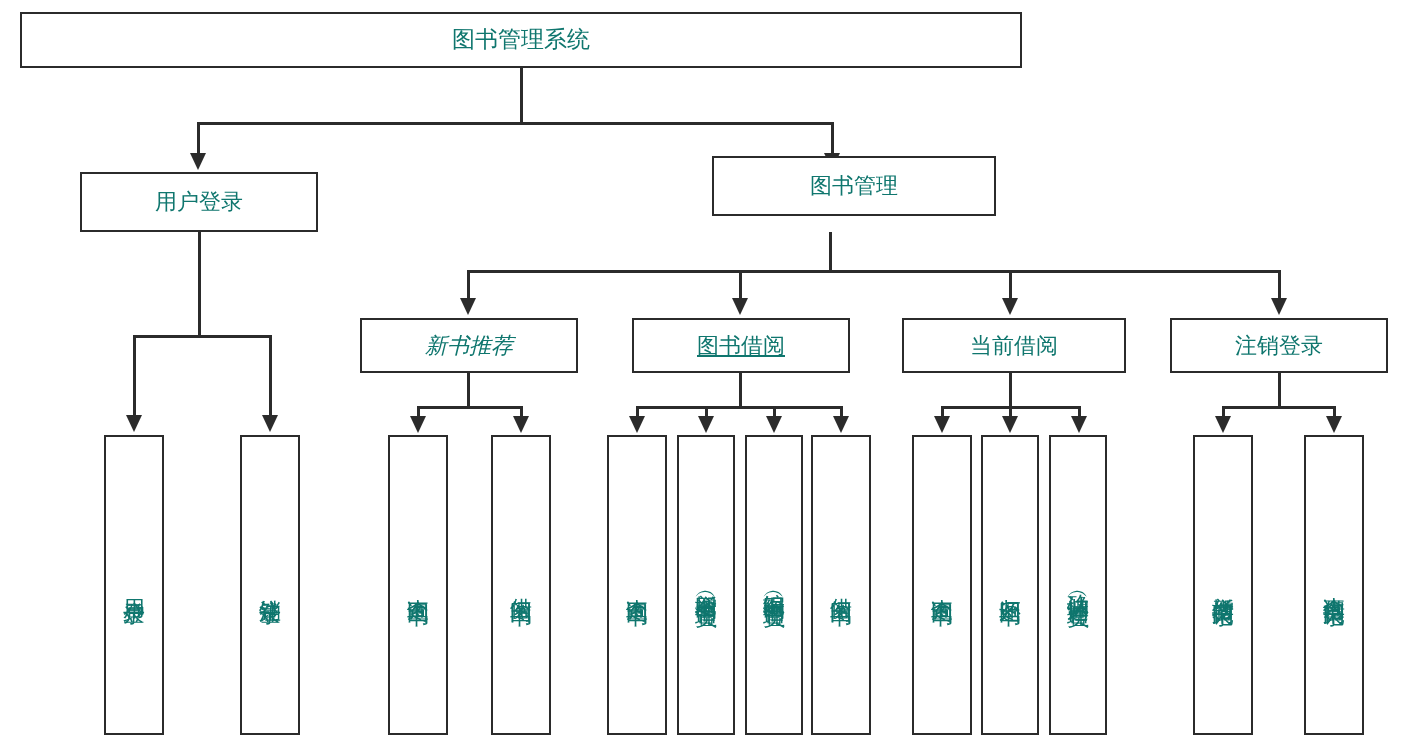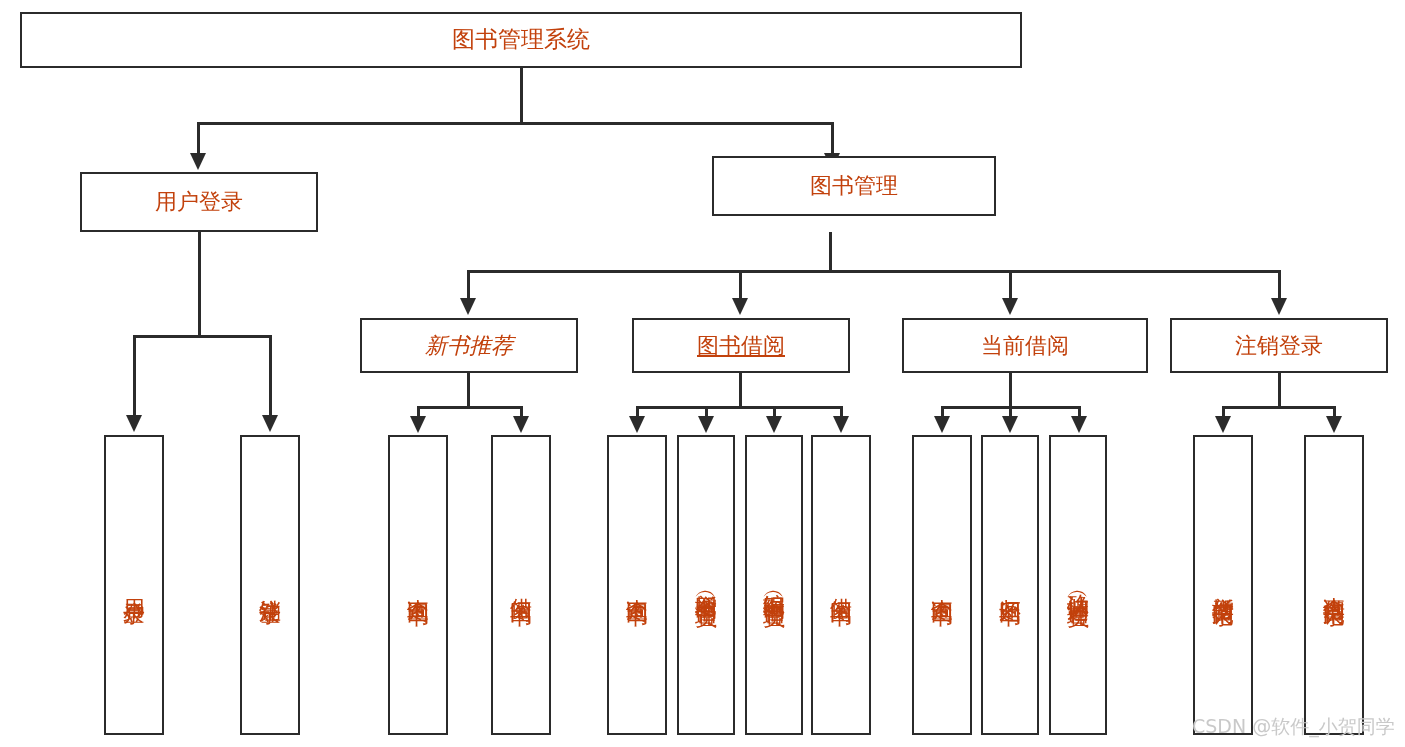--- a/index.html
+++ b/index.html
@@ -7,21 +7,21 @@
   #stage{position:relative;width:1405px;height:747px;background:#ffffff;overflow:hidden;}
 
   .node{
     position:absolute;
     box-sizing:border-box;
     border:2.5px solid #2b2b2b;
     background:#ffffff;
     display:flex;
     align-items:center;
     justify-content:center;
-    color:#c2410c;
+    color:#0f766e;
     line-height:1.18;
   }
   .node.horiz{font-size:22px;}
   .node.vert{
     writing-mode:vertical-rl;
     text-orientation:upright;
     font-size:22px;
     letter-spacing:2px;
     padding:6px 0;
     align-items:center;
@@ -81,21 +81,21 @@
   <div class="arrow" style="left:460px;top:298px;"></div>
   <div class="edge v" style="left:739px;top:270px;width:3px;height:30px;"></div>
   <div class="arrow" style="left:732px;top:298px;"></div>
   <div class="edge v" style="left:1009px;top:270px;width:3px;height:30px;"></div>
   <div class="arrow" style="left:1002px;top:298px;"></div>
   <div class="edge v" style="left:1278px;top:270px;width:3px;height:30px;"></div>
   <div class="arrow" style="left:1271px;top:298px;"></div>
 
   <div class="node horiz" style="left:360px;top:318px;width:218px;height:55px;font-style:italic;">新书推荐</div>
   <div class="node horiz" style="left:632px;top:318px;width:218px;height:55px;text-decoration:underline;">图书借阅</div>
-  <div class="node horiz" style="left:902px;top:318px;width:246px;height:55px;">当前借阅</div>
+  <div class="node horiz" style="left:902px;top:318px;width:224px;height:55px;">当前借阅</div>
   <div class="node horiz" style="left:1170px;top:318px;width:218px;height:55px;">注销登录</div>
 
   <div class="edge v" style="left:467px;top:373px;width:3px;height:35px;"></div>
   <div class="edge h" style="left:417px;top:406px;width:106px;height:3px;"></div>
   <div class="edge v" style="left:417px;top:406px;width:3px;height:12px;"></div>
   <div class="arrow" style="left:410px;top:416px;"></div>
   <div class="edge v" style="left:520px;top:406px;width:3px;height:12px;"></div>
   <div class="arrow" style="left:513px;top:416px;"></div>
 
   <div class="edge v" style="left:739px;top:373px;width:3px;height:35px;"></div>
@@ -136,15 +136,14 @@
   <div class="node vert" style="left:745px;top:435px;width:58px;height:300px;">编辑图书（管理员）</div>
   <div class="node vert" style="left:811px;top:435px;width:60px;height:300px;">借阅图书</div>
 
   <div class="node vert" style="left:912px;top:435px;width:60px;height:300px;">查询图书</div>
   <div class="node vert" style="left:981px;top:435px;width:58px;height:300px;">归还图书</div>
   <div class="node vert" style="left:1049px;top:435px;width:58px;height:300px;">确认归还（管理员）</div>
 
   <div class="node vert" style="left:1193px;top:435px;width:60px;height:300px;">新增借阅记录</div>
   <div class="node vert" style="left:1304px;top:435px;width:60px;height:300px;">查询借阅记录</div>
 
-  <div class="watermark" style="left:1192px;top:714px;">CSDN @软件_小贺同学</div>
 
 </div>
 
 </body></html>

